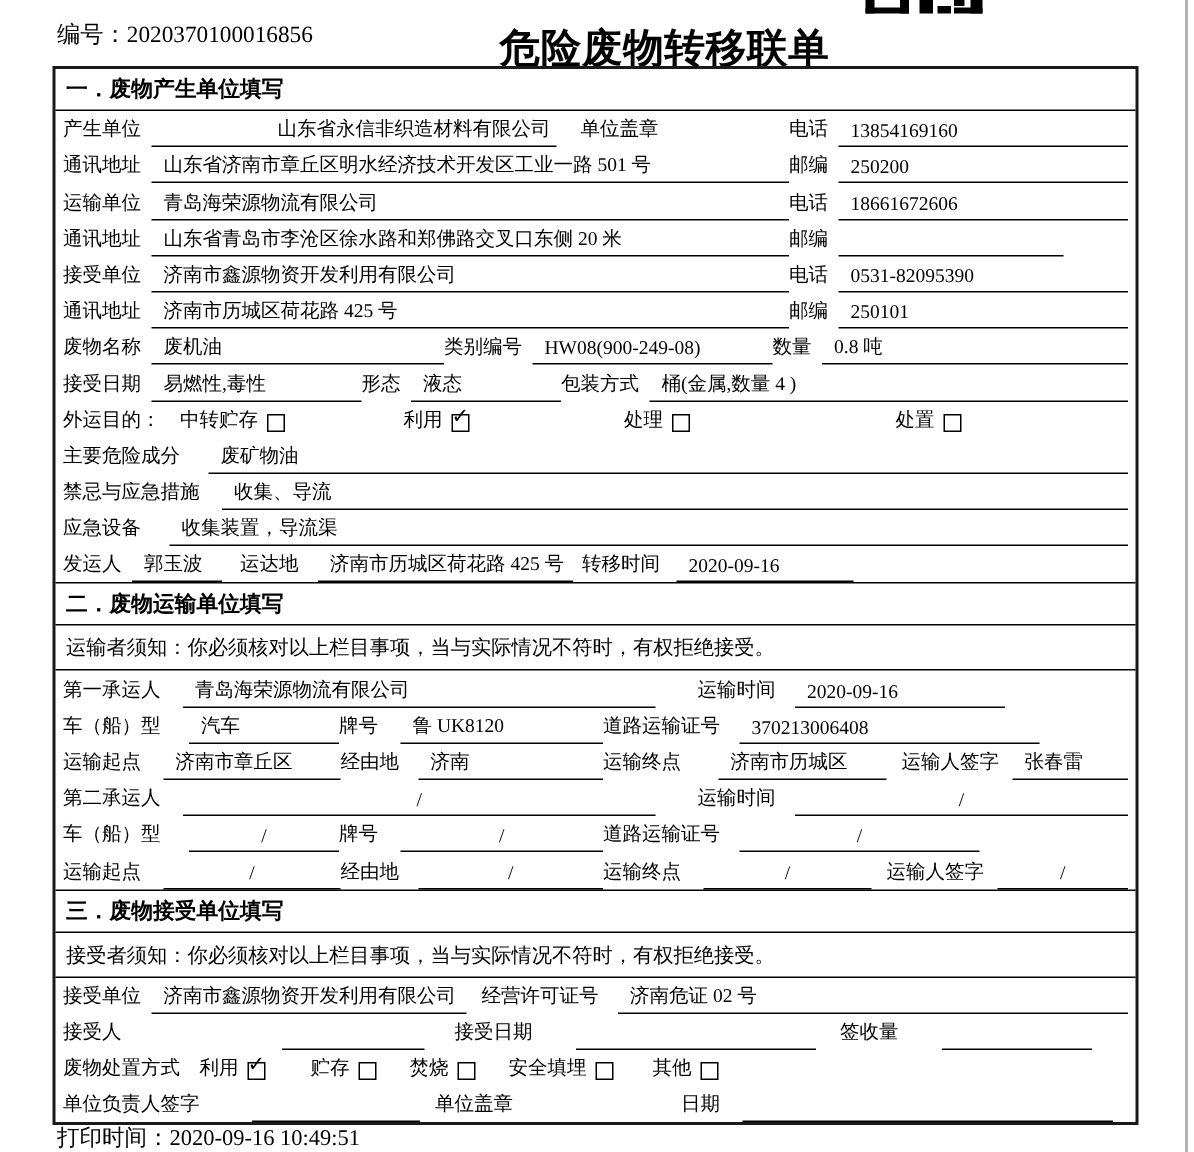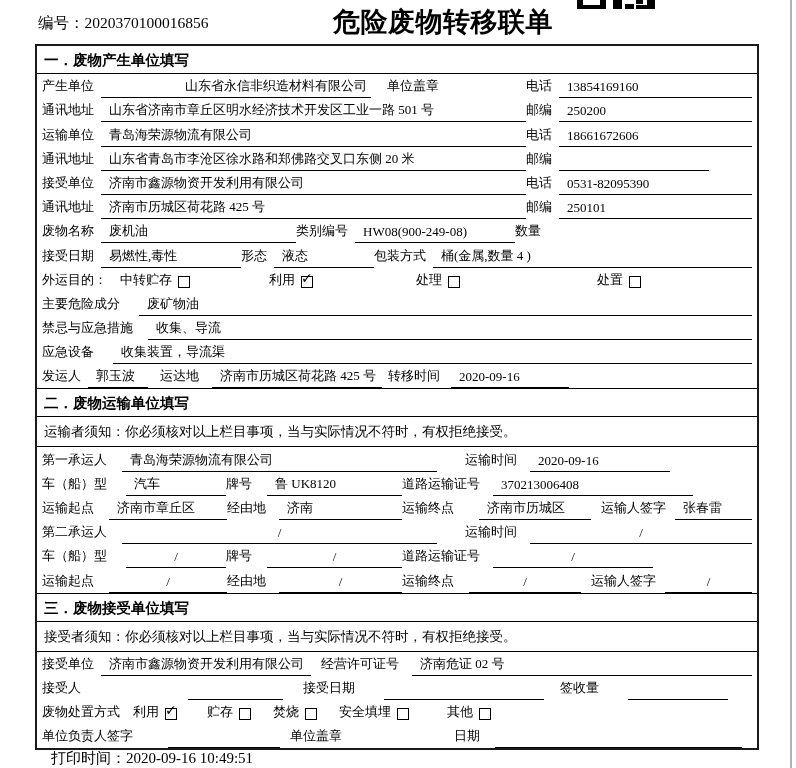--- a/index.html
+++ b/index.html
@@ -1,19 +1,19 @@
 <!DOCTYPE html>
 <html><head>
 <meta charset="utf-8">
 <style>
   html,body{margin:0;padding:0;background:#fff;}
   .page{position:relative;width:796px;height:768px;background:#ffffff;overflow:hidden;
         font-family:"Liberation Serif","DejaVu Serif",serif;color:#000;}
   .serial{position:absolute;left:38px;top:13px;font-size:15.5px;white-space:nowrap;}
-  .doc-title{position:absolute;left:333px;top:4px;font-size:27px;font-weight:bold;
+  .doc-title{position:absolute;left:333px;top:14px;font-size:27px;font-weight:bold;
         font-family:Liberation Serif, serif;letter-spacing:0.5px;margin:0;}
   .qr{position:absolute;left:577px;top:0;width:78px;height:10px;}
   .qr i{position:absolute;background:#000;}
   .edge-line{position:absolute;left:790px;top:0;width:2px;height:768px;background:#b3b3b3;}
   .form{position:absolute;left:35px;top:44px;width:724px;border:2px solid #1a1a1a;
         background:#fff;box-sizing:border-box;}
   .section{box-sizing:border-box;}
   .section + .section{border-top:1.4px solid #000;}
   .sec-title{height:28px;line-height:28px;font-size:14.5px;font-weight:bold;
         font-family:"Liberation Sans","DejaVu Sans",sans-serif;padding-left:7px;
@@ -27,21 +27,21 @@
         padding:0 4px 2px 8px;box-sizing:border-box;min-height:17px;flex:0 0 auto;overflow:hidden;}
   .val.ctr{text-align:center;padding:0 0 2px 0;}
   .val.grow{flex:1 1 auto;}
   .gap{flex:1 1 auto;}
   .chk{display:flex;align-items:flex-end;flex:0 0 auto;}
   .clab{white-space:nowrap;margin-right:6px;padding-bottom:3px;}
   .box{display:inline-block;width:12px;height:12px;border:1.5px solid #000;
         box-sizing:border-box;margin-bottom:4px;position:relative;background:#fff;}
   .box .tick{position:absolute;left:-1px;top:-6px;font-size:14px;font-weight:bold;
         font-family:"DejaVu Sans",sans-serif;line-height:14px;}
-  .print-line{position:absolute;left:51px;top:749px;font-size:15px;white-space:nowrap;}
+  .print-line{position:absolute;left:38px;top:749px;font-size:15px;white-space:nowrap;}
 </style>
 </head>
 <body>
 
 <div class="page">
 
   <div class="serial"><span>编号：</span><span>2020370100016856</span></div>
 
   <h1 class="doc-title">危险废物转移联单</h1>
 
@@ -101,20 +101,21 @@
           <span class="gap"></span>
           <span class="lbl">邮编</span>
           <span class="val" style="width: 193px;">250101</span>
         </div>
         <div class="row">
           <span class="lbl">废物名称</span>
           <span class="val" style="width: 195px;">废机油</span>
           <span class="lbl">类别编号</span>
           <span class="val" style="width: 160px;">HW08(900-249-08)</span>
           <span class="lbl">数量</span>
+          <span class="val grow">0.8 吨</span>
         </div>
         <div class="row">
           <span class="lbl">接受日期</span>
           <span class="val" style="width: 140px;">易燃性,毒性</span>
           <span class="lbl">形态</span>
           <span class="val" style="width: 100px;">液态</span>
           <span class="lbl">包装方式</span>
           <span class="val grow">桶(金属,数量 4 )</span>
         </div>
         <div class="row">
@@ -245,21 +246,21 @@
             <span class="box"></span>
           </span>
           <span class="chk" style="margin-left: 22px;">
             <span class="clab">焚烧</span>
             <span class="box"></span>
           </span>
           <span class="chk" style="margin-left: 22px;">
             <span class="clab">安全填埋</span>
             <span class="box"></span>
           </span>
-          <span class="chk" style="margin-left: 38px; align-items: flex-end;">
+          <span class="chk" style="margin-left: 26px; align-items: flex-end;">
             <span class="clab">其他</span>
             <span class="box"></span>
           </span>
         </div>
         <div class="row">
           <span class="lbl">单位负责人签字</span>
           <span class="val" style="width: 112px; margin-left: 28px;"></span>
           <span class="lbl" style="margin-left: 10px;">单位盖章</span>
           <span class="lbl" style="margin-left: 105px;">日期</span>
           <span class="val grow" style="margin-left: 8px; margin-right: 10px;"></span>

